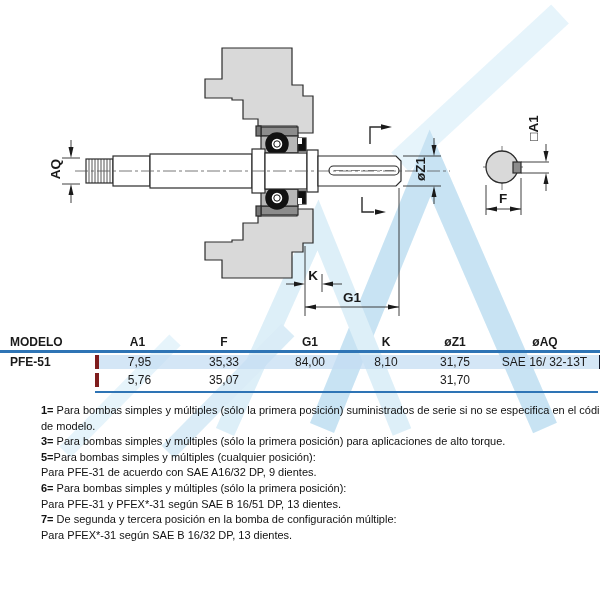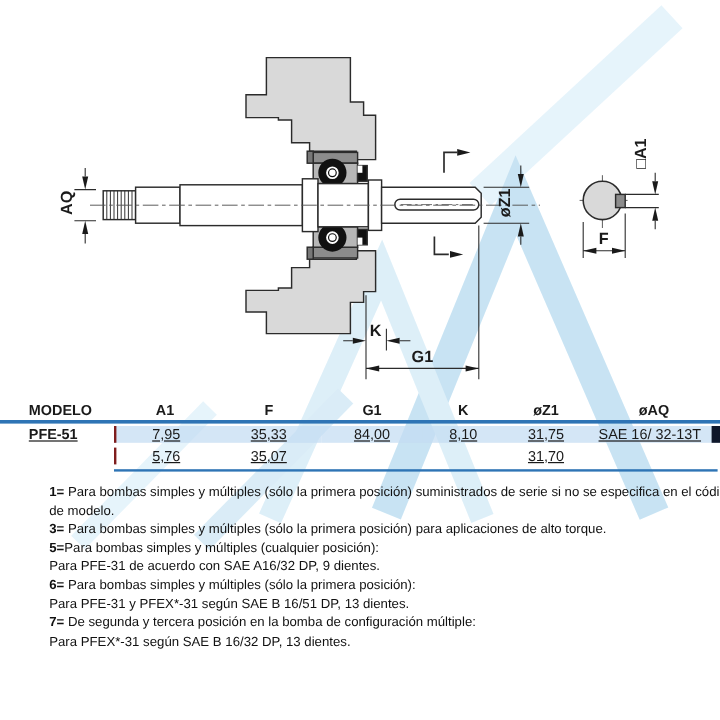--- a/index.html
+++ b/index.html
@@ -8,28 +8,28 @@
   
   #watermark{position:absolute;left:0;top:0;z-index:0;}
   #drawing{position:absolute;left:0;top:0;z-index:2;}
   
   #section-title{position:absolute;left:10px;top:305px;z-index:3;
     font-size:13px;font-weight:700;color:#111;letter-spacing:.1px;}
   
   #tbl{position:absolute;left:0;top:333px;width:600px;z-index:3;font-size:12px;color:#1a1a1a;}
   .tr{display:flex;flex-direction:row;align-items:center;}
   .thead{height:17px;font-weight:700;}
-  .trow{height:18px;text-decoration:underline;}
+  .trow{height:18px;}
   .td{box-sizing:border-box;text-align:center;white-space:nowrap;overflow:visible;}
-  .c0{width:95px;text-align:left;padding-left:24px;}
+  .c0{width:95px;text-align:left;padding-left:10px;}
   .c1{width:85px;}.c2{width:88px;}.c3{width:84px;}.c4{width:68px;}.c5{width:70px;}.c6{width:110px;}
   .rule{height:3px;background:#2e74b5;width:600px;}
   .bottomline{position:absolute;left:95px;top:58px;width:503px;height:2px;background:#2e74b5;}
-  .vline{border-left:2px solid #7f1d1d;}
-  .rline{border-right:7px solid #0f172a;}
+  .vline{border-left:4px solid #7f1d1d;}
+  .rline{border-right:1px solid #0f172a;}
   .hl{background:rgba(196,220,242,0.72);}
   .modelo{font-weight:700;}
   .hz1{font-weight:600;}
   
   #footnotes{position:absolute;left:24px;top:403px;width:578px;z-index:3;
     font-size:11px;line-height:15.6px;color:#111;margin-left:17px;}
   .fn b{font-weight:700;}
 </style>
 </head>
 <body>

